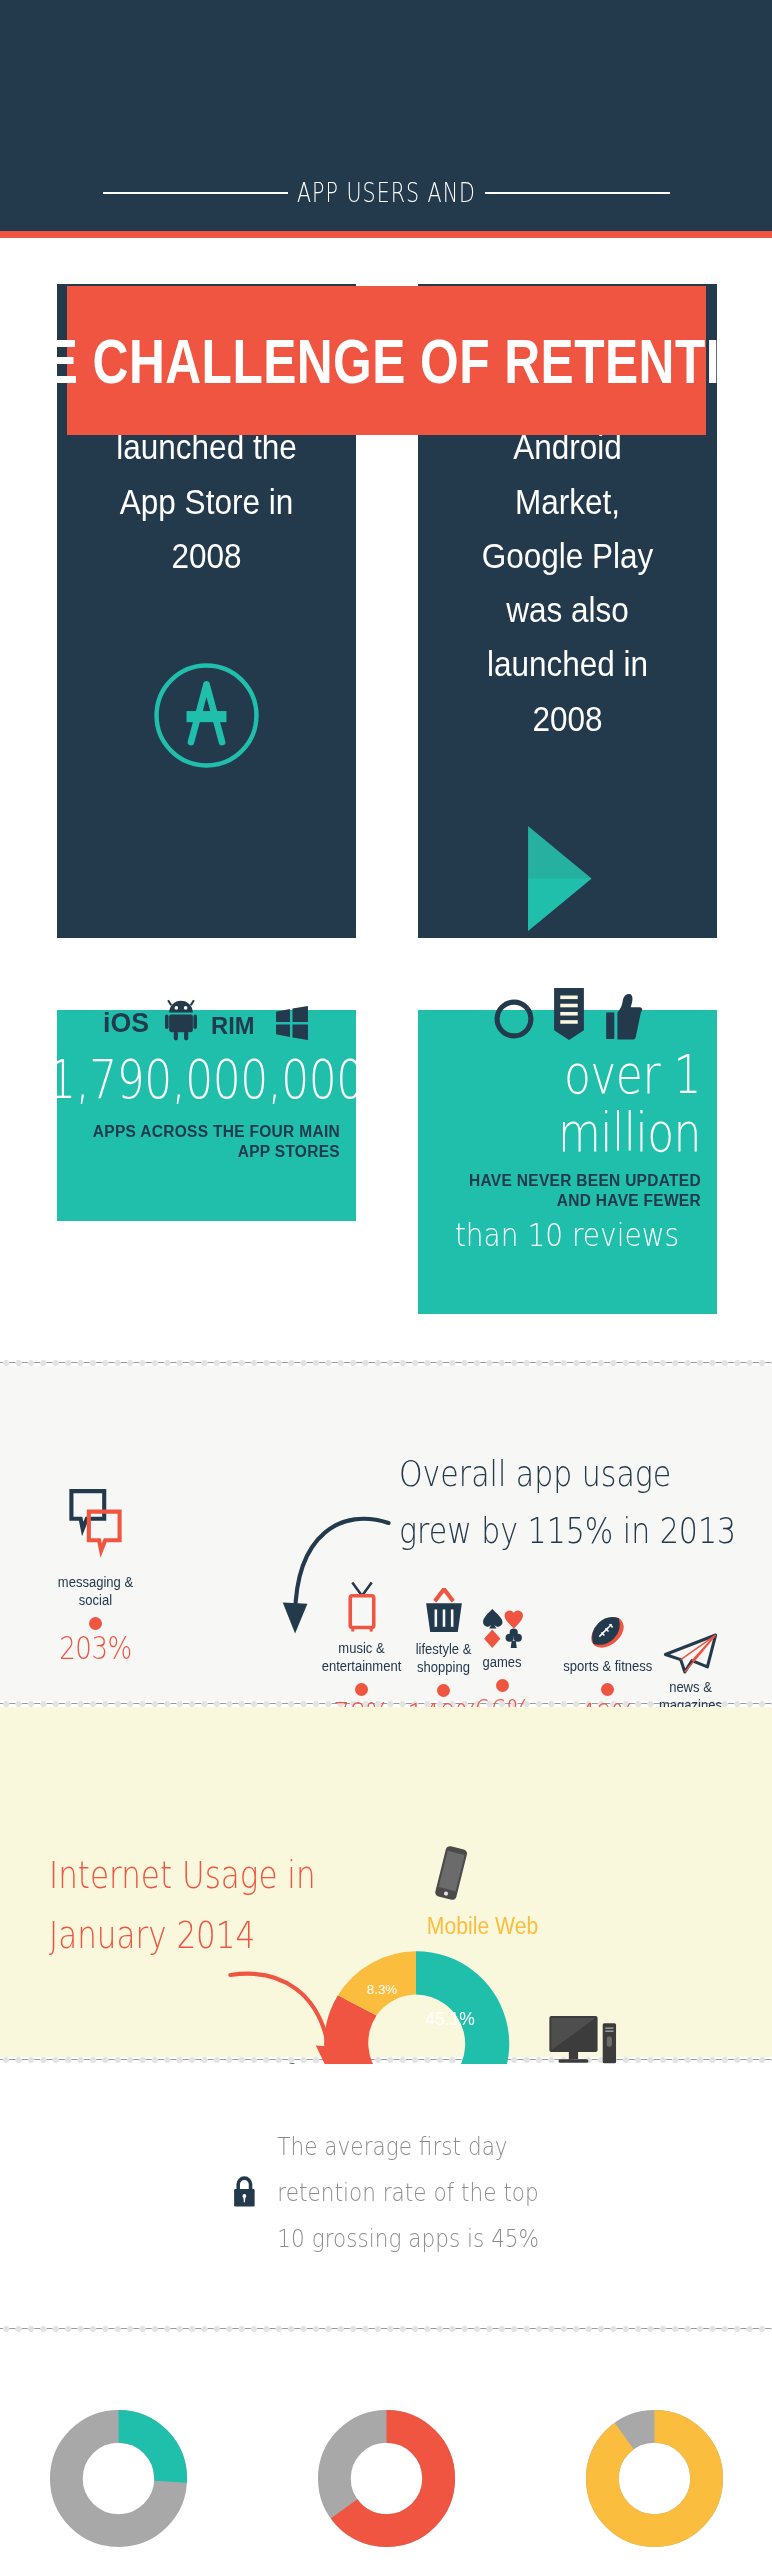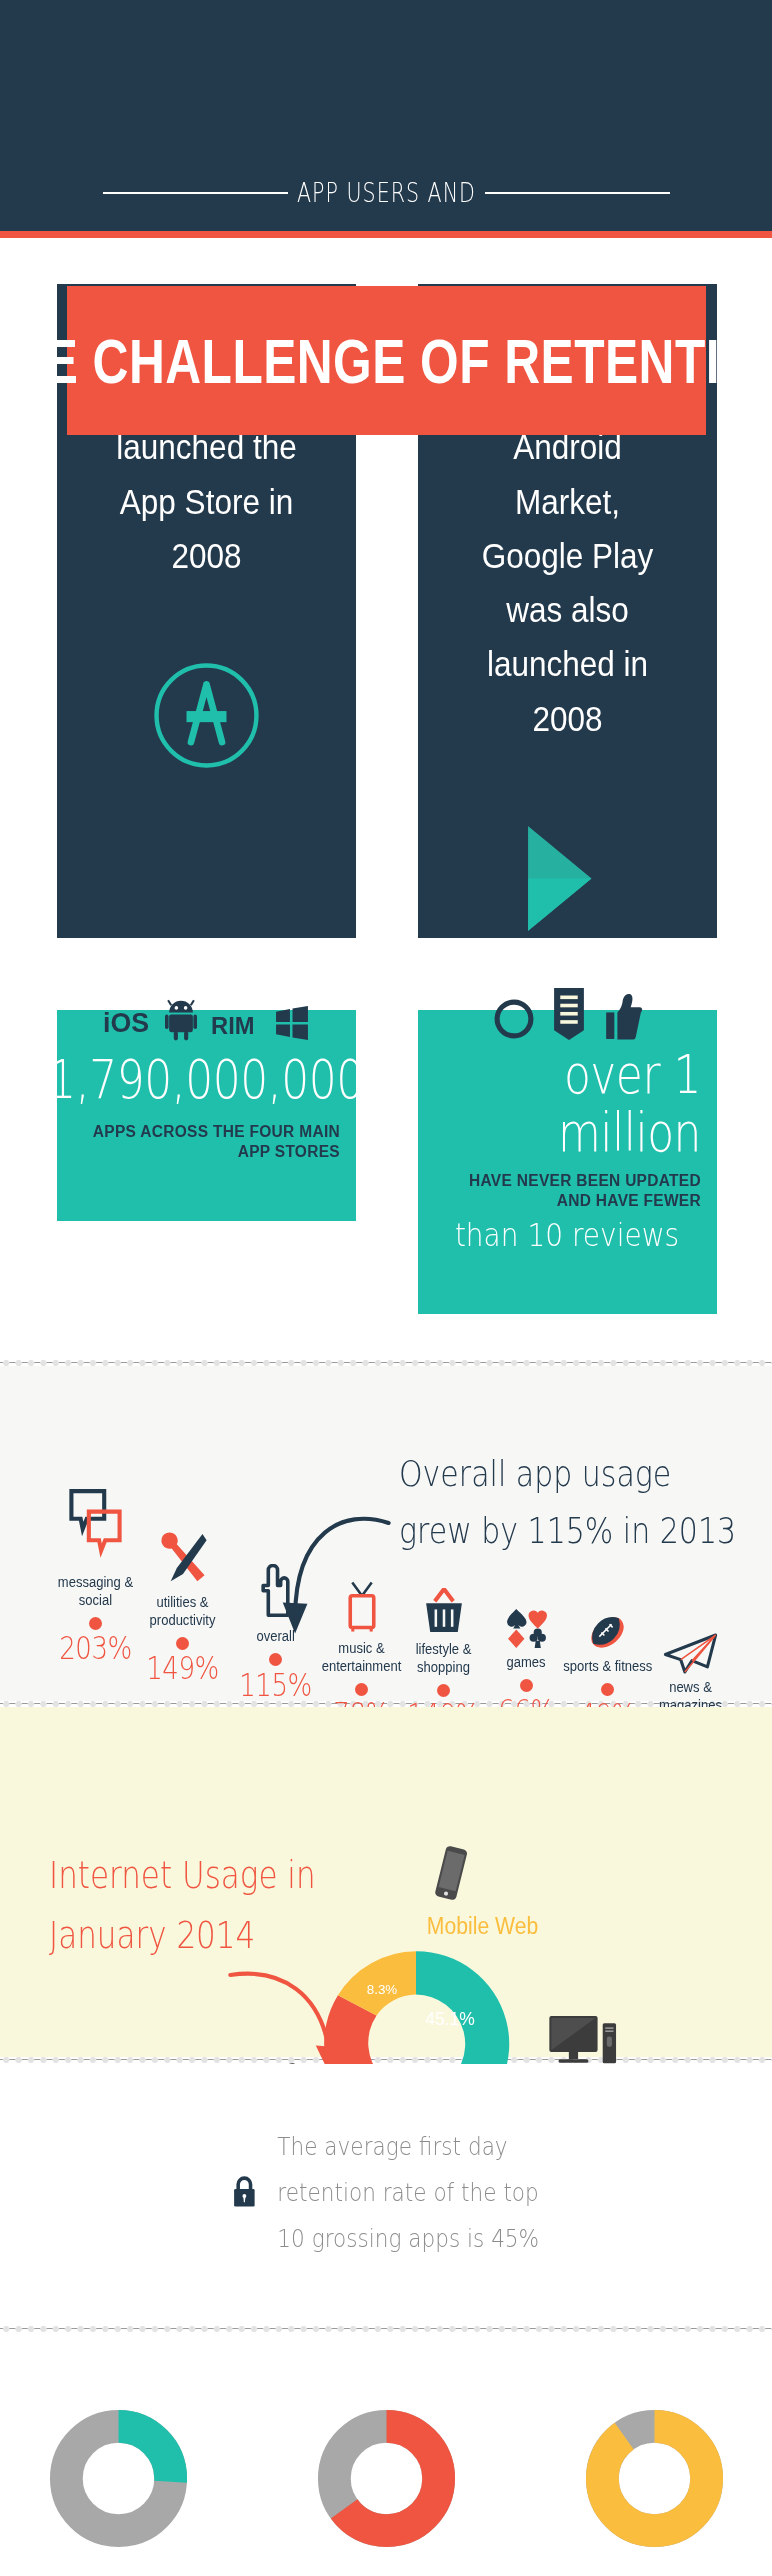--- a/index.html
+++ b/index.html
@@ -274,38 +274,21 @@
     <div class="cat" style="left:39px; top:121px;">
       <svg width="57" height="82" viewBox="0 0 110 160">
         <path d="M8 8 L72 8 L72 62 L38 62 L30 82 L26 62 L8 62 Z" fill="none" stroke="#23394C" stroke-width="8"></path>
         <path d="M42 48 L102 48 L102 104 L74 104 L66 124 L62 104 L42 104 Z" fill="none" stroke="#EF5540" stroke-width="8"></path>
       </svg>
       <div class="cat-label">messaging &amp; social</div>
       <div class="cat-dot"></div>
       <div class="cat-pct">203%</div>
     </div>
 
-    <div class="cat" style="left:126px; top:164px;">
-      <svg width="52" height="59" viewBox="0 0 100 115">
-        <path d="M14 8 a16 16 0 0 0 14 28 L78 100 L92 88 L38 28 a16 16 0 0 0 -24 -20 Z" fill="#EF5540"></path>
-        <path d="M88 8 L38 74 L26 100 L50 86 L96 20 Z" fill="#23394C"></path>
-      </svg>
-      <div class="cat-label">utilities &amp; productivity</div>
-      <div class="cat-dot"></div>
-      <div class="cat-pct">149%</div>
-    </div>
-
-    <div class="cat" style="left:219px; top:198px;">
-      <svg width="36" height="59" viewBox="0 0 70 115">
-        <path d="M20 100 L20 52 L10 52 L10 42 L20 42 L20 12 a9 9 0 0 1 18 0 L38 42 L44 42 L44 34 a7 7 0 0 1 14 0 L58 100 Z" fill="none" stroke="#23394C" stroke-width="7" stroke-linejoin="round"></path>
-      </svg>
-      <div class="cat-label">overall</div>
-      <div class="cat-dot"></div>
-      <div class="cat-pct">115%</div>
-    </div>
+
 
     <div class="cat" style="left:305px; top:212px;">
       <svg width="46" height="57" viewBox="0 0 90 110">
         <path d="M45 34 L26 8 M45 34 L64 8" stroke="#23394C" stroke-width="5"></path>
         <rect x="22" y="34" width="46" height="62" rx="4" fill="none" stroke="#EF5540" stroke-width="7"></rect>
         <line x1="27" y1="96" x2="27" y2="104" stroke="#EF5540" stroke-width="6"></line>
         <line x1="63" y1="96" x2="63" y2="104" stroke="#EF5540" stroke-width="6"></line>
       </svg>
       <div class="cat-label">music &amp; entertainment</div>
       <div class="cat-dot"></div>
@@ -320,21 +303,21 @@
           <line x1="27" y1="42" x2="27" y2="76"></line>
             <line x1="43" y1="42" x2="43" y2="76"></line>
             <line x1="59" y1="42" x2="59" y2="76"></line>
         </g>
       </svg>
       <div class="cat-label">lifestyle &amp; shopping</div>
       <div class="cat-dot"></div>
       <div class="cat-pct">149%</div>
     </div>
 
-    <div class="cat" style="left:470px; top:241px;">
+    <div class="cat" style="left:446px; top:241px;">
       <svg width="44" height="42" viewBox="0 0 86 82">
         <path d="M22 4 C10 16 4 22 4 30 a9 9 0 0 0 16 5 L16 42 L30 42 L26 35 a9 9 0 0 0 16 -5 C42 22 34 16 22 4 Z" fill="#23394C"></path>
         <path d="M64 42 C52 30 46 24 46 16 a10 10 0 0 1 18 -5 a10 10 0 0 1 18 5 C82 24 76 30 64 42 Z" fill="#EF5540"></path>
         <path d="M22 44 L38 62 L22 80 L6 62 Z" fill="#EF5540"></path>
         <circle cx="56" cy="60" r="8" fill="#23394C"></circle>
           <circle cx="72" cy="60" r="8" fill="#23394C"></circle>
           <circle cx="64" cy="50" r="8" fill="#23394C"></circle>
         <path d="M60 66 L58 80 L70 80 L68 66 Z" fill="#23394C"></path>
       </svg>
       <div class="cat-label">games</div>

